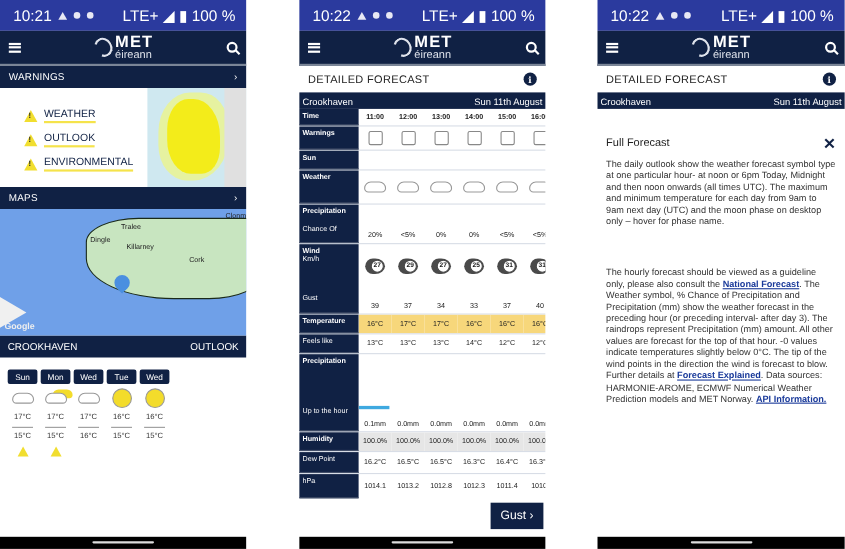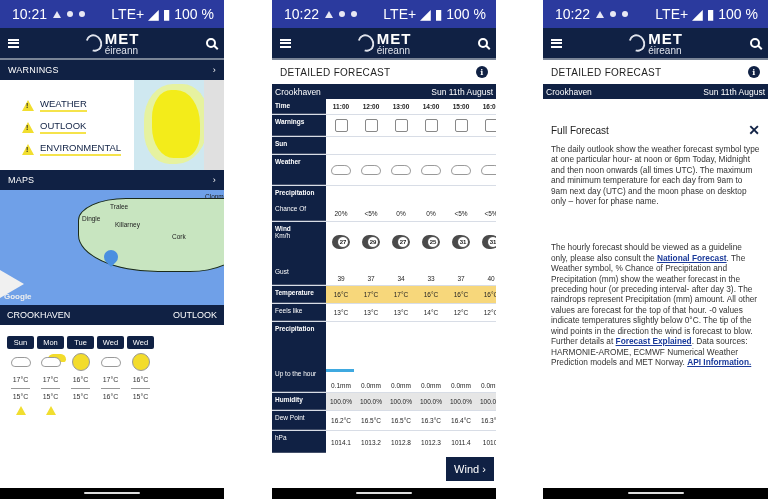--- a/index.html
+++ b/index.html
@@ -154,34 +154,34 @@
     <div class="day">
         <div class="dl">Mon</div>
         <div class="wx">
           <div class="cloud" style="box-shadow:6px -4px 0 -1px #f3dc2b"></div>
         </div>
         <div class="dt hi">17°C</div>
         <div class="dt lo">15°C</div>
         <div class="wsm"></div>
       </div>
     <div class="day">
+        <div class="dl">Wed</div>
+        <div class="wx">
+          <div class="cloud"></div>
+        </div>
+        <div class="dt hi">17°C</div>
+        <div class="dt lo">16°C</div>
+      </div>
+    <div class="day">
         <div class="dl">Tue</div>
         <div class="wx">
           <div class="sun"></div>
         </div>
         <div class="dt hi">16°C</div>
         <div class="dt lo">15°C</div>
-      </div>
-    <div class="day">
-        <div class="dl">Wed</div>
-        <div class="wx">
-          <div class="cloud"></div>
-        </div>
-        <div class="dt hi">17°C</div>
-        <div class="dt lo">16°C</div>
       </div>
     <div class="day">
         <div class="dl">Wed</div>
         <div class="wx">
           <div class="sun"></div>
         </div>
         <div class="dt hi">16°C</div>
         <div class="dt lo">15°C</div>
       </div>
   </div>
@@ -400,21 +400,21 @@
         <div class="cells">
       <div class="c">1014.1</div>
           <div class="c">1013.2</div>
           <div class="c">1012.8</div>
           <div class="c">1012.3</div>
           <div class="c">1011.4</div>
           <div class="c">1010.</div>
         </div>
       </div>
   </div>
-  <div class="next">Wind ›</div>
+  <div class="next">Gust ›</div>
   <div class="homebar">
       <i></i>
     </div>
 </div>
 
 <div class="panel" id="p3">
   <div class="status">
     <div class="l">
         <span>10:22</span>
         <i class="tri"></i>

